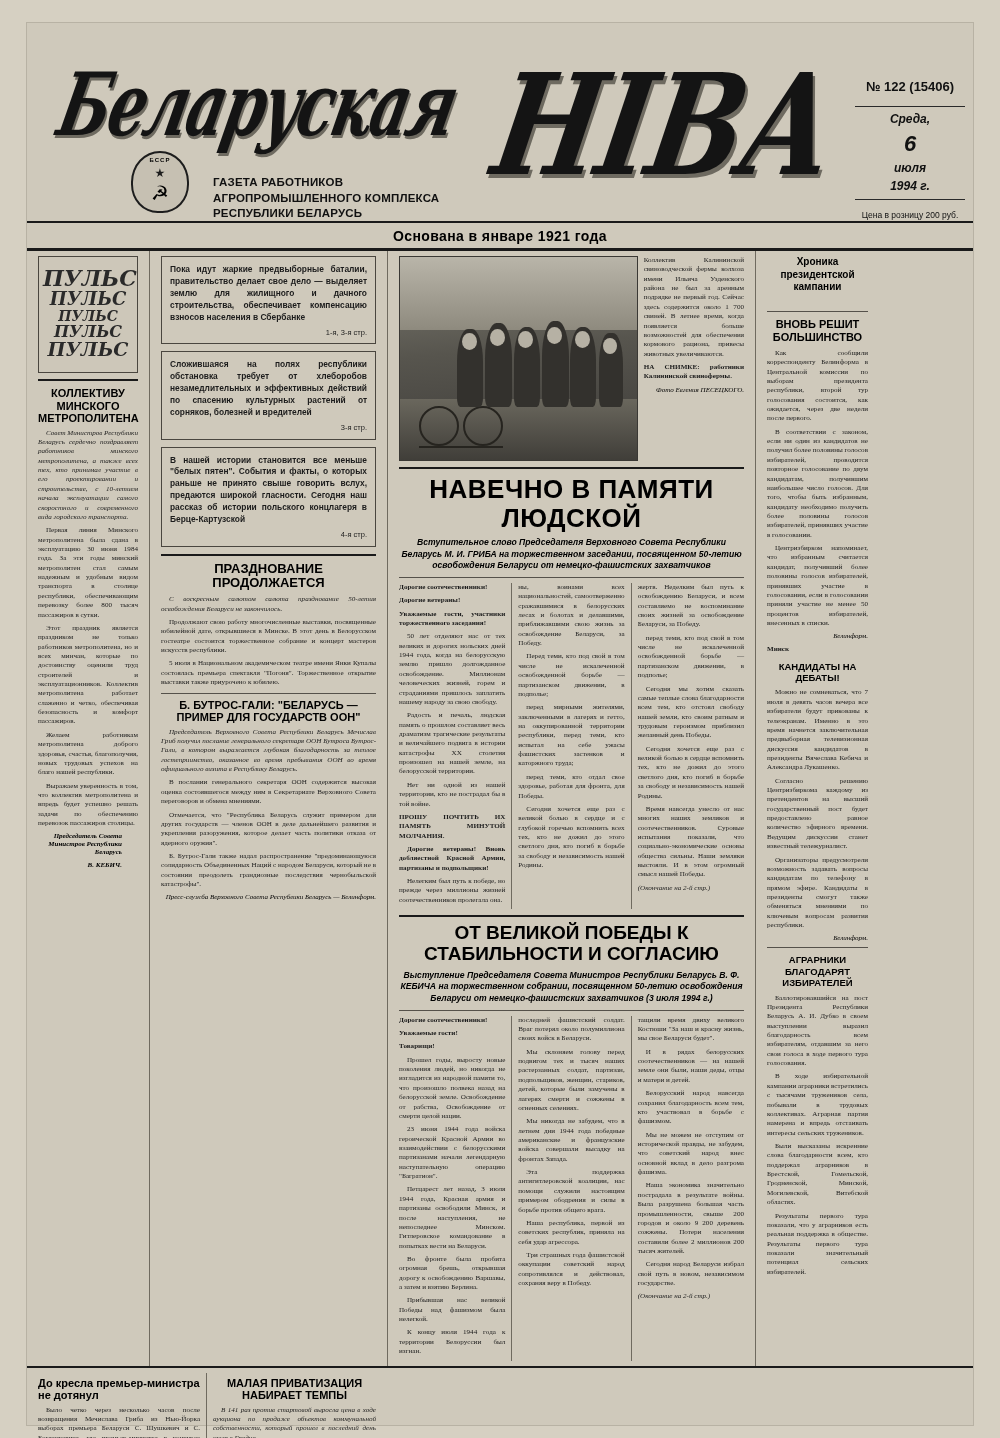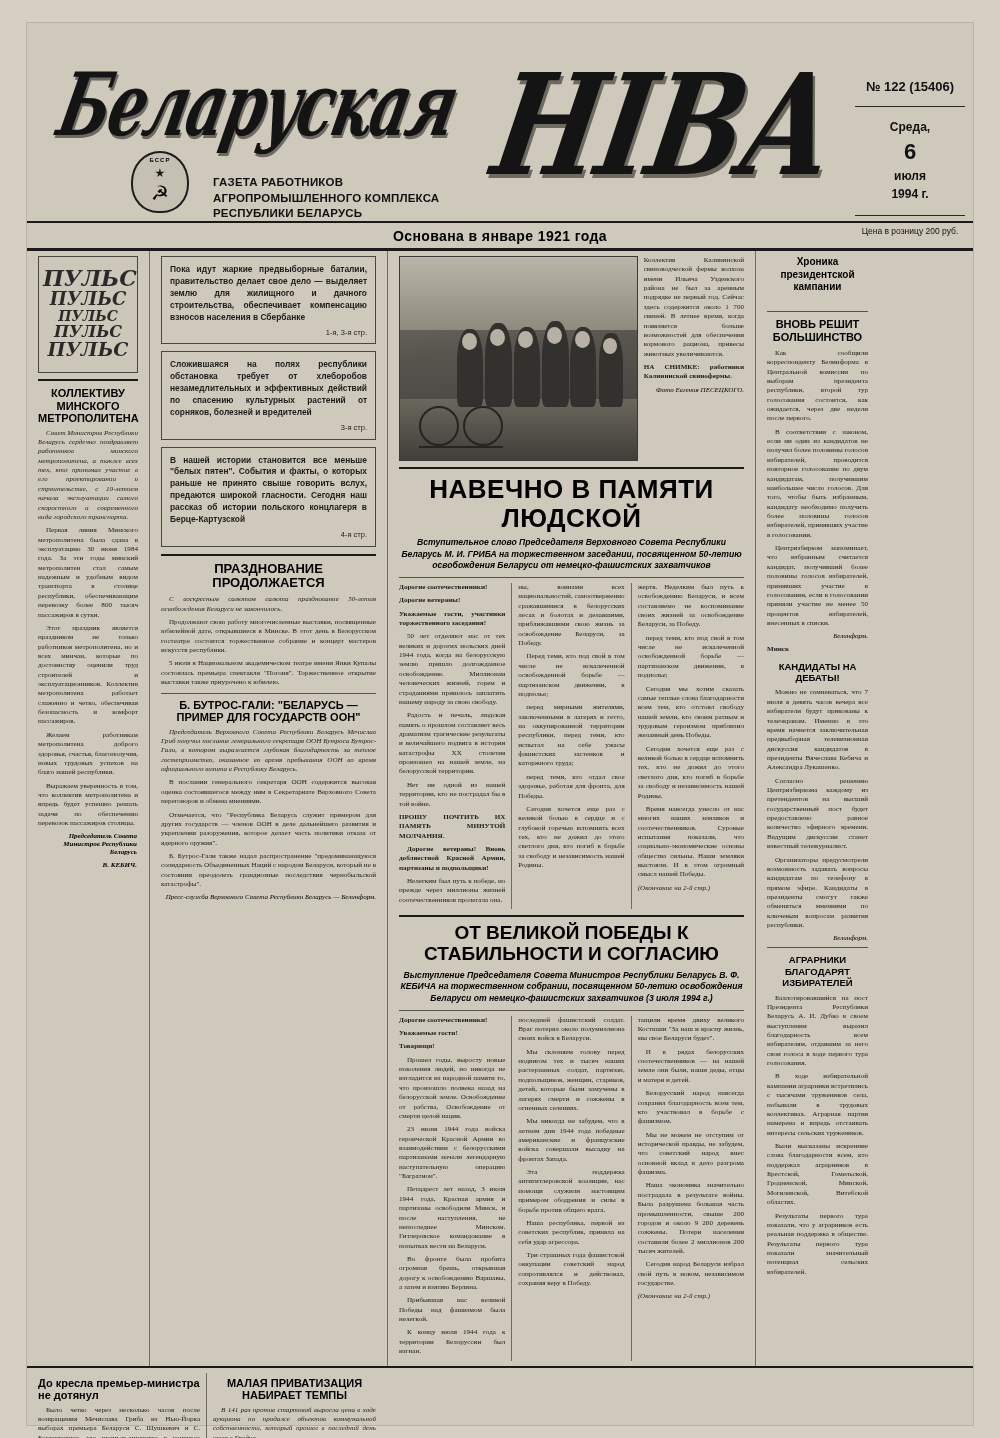--- a/index.html
+++ b/index.html
@@ -102,22 +102,22 @@
     width: 110px;
     text-align: center;
     font-family: "Liberation Sans", sans-serif;
     color: #111;
   }
   .mast-issue { font-size: 13px; font-weight: bold; }
   .mast-dateblock {
     margin-top: 12px;
     border-top: 1px solid #2a2a2a;
     border-bottom: 1px solid #2a2a2a;
-    padding: 12px 2px;
-    font-size: 12px; font-weight: bold; line-height: 1.45;
+    padding: 4px 2px;
+    font-size: 12px; font-weight: bold; line-height: 1.45; font-style: italic;
   }
   .mast-dateblock .big { font-size: 22px; }
   .mast-price { margin-top: 10px; font-size: 8.5px; line-height: 1.4; }
 
   .founded {
     text-align: center;
     font-family: "Liberation Sans", sans-serif;
     font-weight: bold;
     font-size: 14px;
     padding: 5px 0 4px 0;
@@ -260,21 +260,21 @@
     font-family: "Liberation Sans", sans-serif;
     font-weight: bold;
     font-size: 11px;
     text-align: center;
     line-height: 1.2;
     margin: 6px 0 5px 0;
   }
   .kicker.sm { font-size: 9.5px; }
 
   .sig { font-size: 7px; font-style: italic; text-align: right; margin: 3px 0 5px 0; }
-  .sigb { font-size: 7px; font-weight: bold; text-align: right; margin: 3px 1px 5px 0; font-style: italic;}
+  .sigb { font-size: 7px; font-weight: bold; text-align: right; margin: 3px 16px 5px 0; font-style: italic;}
 
   .subhead {
     font-family: "Liberation Sans", sans-serif;
     font-weight: bold;
     font-size: 8.6px;
     text-align: center;
     line-height: 1.35;
     margin: 3px 0 5px 0;
     font-style: italic;
   }

